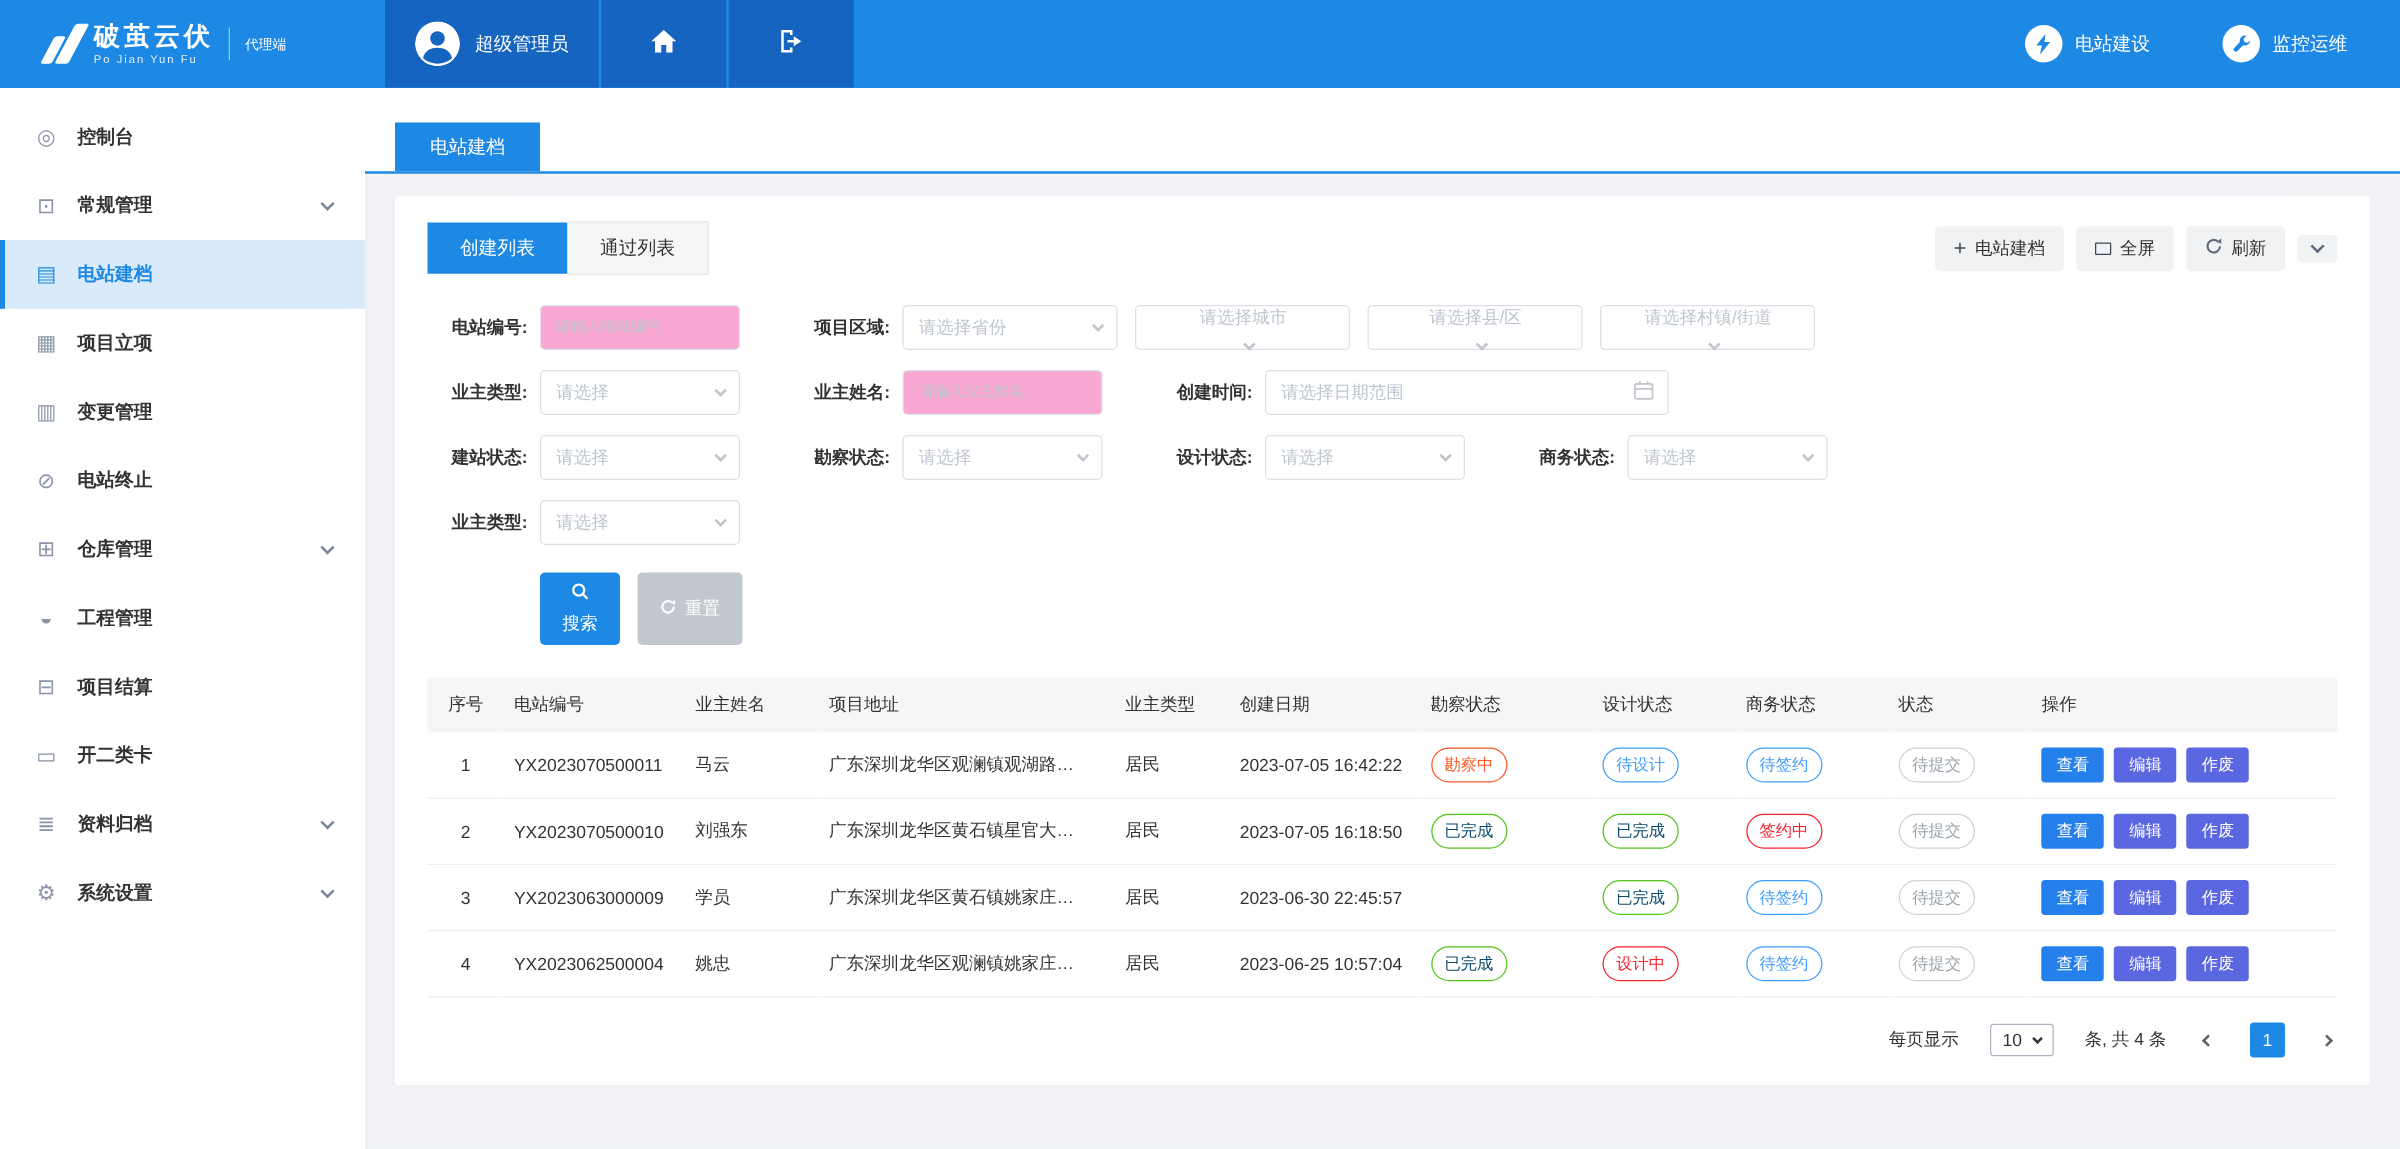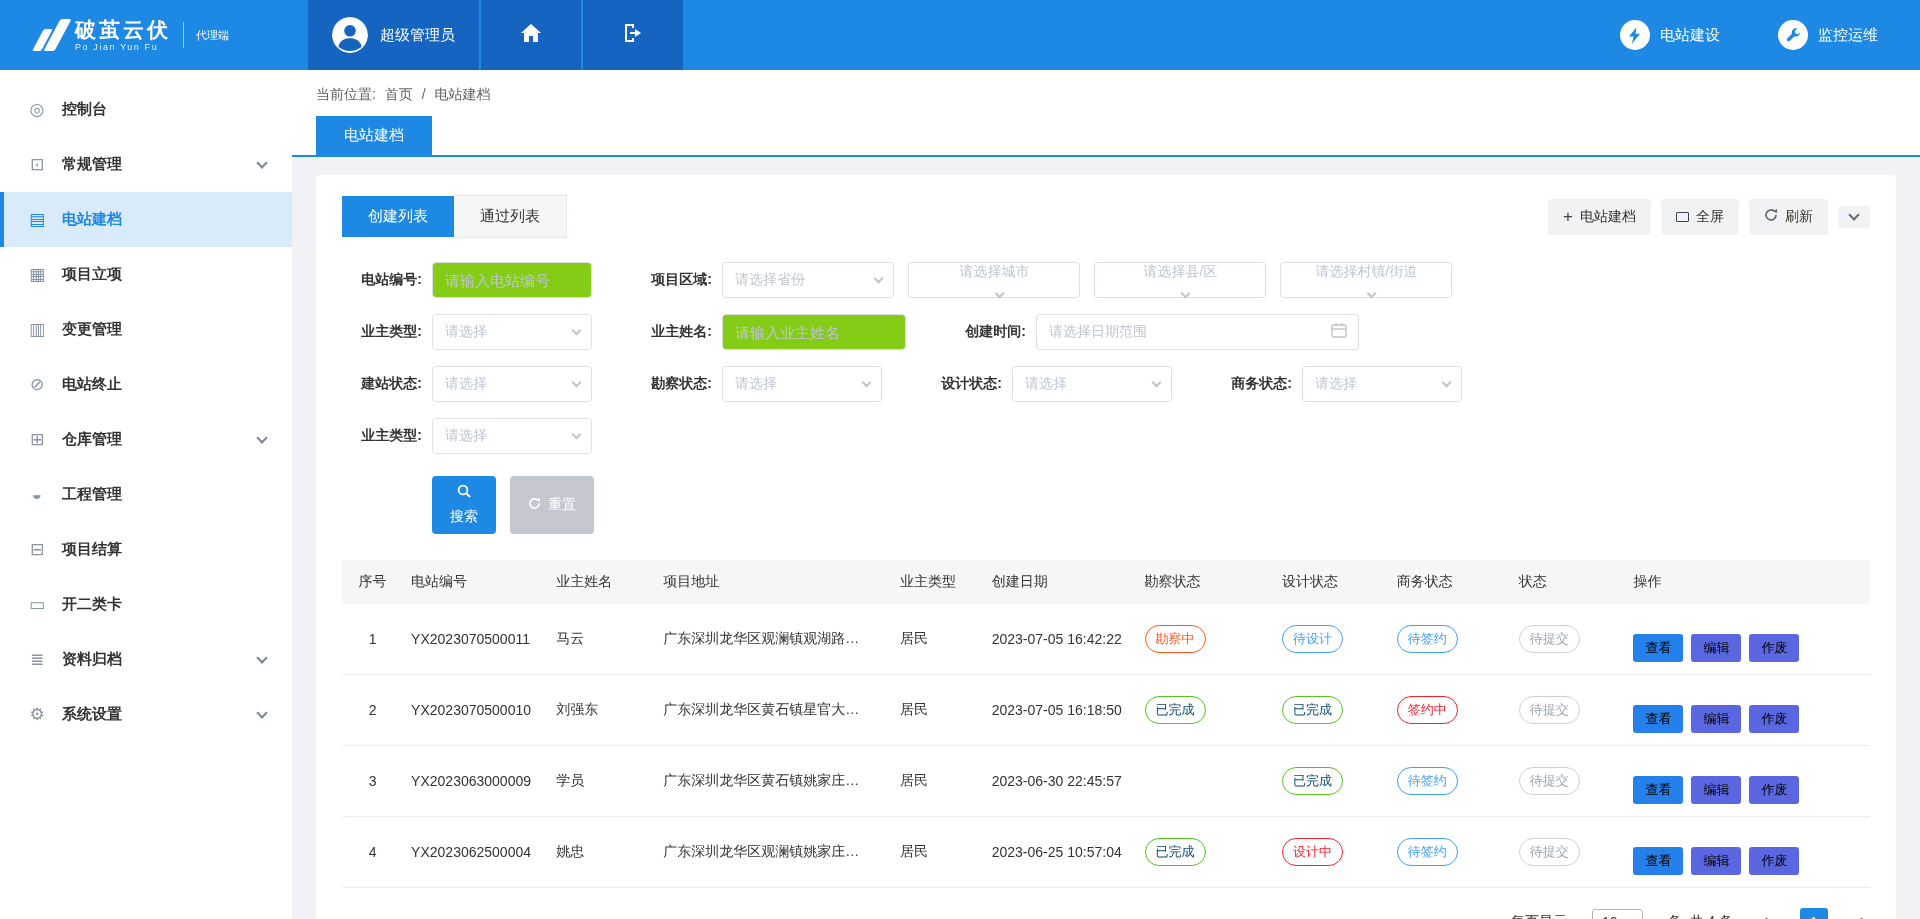--- a/index.html
+++ b/index.html
@@ -55,51 +55,51 @@
   .tool-btn { display:flex; align-items:center; gap:7px; background:#f1f2f4; border:none; border-radius:4px;
     padding:9px 15px; font-size:14px; color:#333; cursor:pointer; font-family:inherit; }
   .tool-sm { padding:9px 12px; color:#5f6b7d; }
   .plus-glyph { font-size:17px; line-height:12px; color:#3c4656; }
   .fs-icon { width:13px; height:10px; border:1.6px solid #3c4656; display:inline-block; border-radius:1px; }
 
   .filters { margin-top:24px; }
   .f-row { display:flex; margin-bottom:16px; align-items:center; }
   .f-group { display:flex; align-items:center; margin-right:40px; }
   .f-label { width:80px; text-align:right; margin-right:10px; font-size:14px; font-weight:700; color:#333; flex-shrink:0; }
-  .f-input { height:36px; border:1px solid #dcdfe6; border-radius:4px; padding:0 12px; font-size:15px;
-    color:#606266; font-family:Liberation Sans, sans-serif; outline:none; background:#84cc16; }
+  .f-input { height:36px; border:1px solid #dcdfe6; border-radius:4px; padding:0 12px; font-size:12px;
+    color:#606266; font-family:Liberation Mono, monospace; outline:none; background:#f9a8d4; }
   .f-input::placeholder { color:#bfc6d0; }
   .f-select { height:36px; border:1px solid #dcdfe6; border-radius:4px; padding:0 11px 0 12px;
     display:flex; align-items:center; justify-content:space-between; background:#fff; cursor:pointer; }
   .f-select .ph { font-size:14px; color:#bfc6d0; white-space:nowrap; }
   .f-select .chv { width:7px; height:7px; color:#c0c4cc; margin-left:10px; margin-top:-3px; }
   .w-std { width:160px; } .w-region { width:172px; } .w-region + .w-region { margin-left:14px;flex-direction:column; }
-  .w-name { width:184px; } .w-date { width:323px; }
+  .w-name { width:160px; } .w-date { width:323px; }
 
   .action-row { margin-top:22px; margin-left:90px; display:flex; gap:14px; }
   .btn { display:flex; align-items:center; gap:7px; border:none; border-radius:4px; color:#fff;
     font-size:14px; padding:8px 18px; cursor:pointer; font-family:inherit; }
   .btn-search { background:#1e88e5;flex-direction:column; }
   .btn-reset { background:#c3c8d0; }
 
   .data-table { width:100%; border-collapse:collapse; margin-top:26px; font-size:14px; table-layout:fixed; }
   .data-table th { background:#f5f6f8; text-align:left; font-weight:400; padding:13px 8px; color:#333; white-space:nowrap; }
   .data-table td { padding:12px 8px; border-bottom:1px solid #ebeef5; overflow:hidden; white-space:nowrap; text-overflow:ellipsis; }
   .data-table th:first-child, .data-table td:first-child { text-align:center; }
 
   .badge { display:inline-block; min-width:56px; text-align:center; font-size:13px; padding:4px 10px;
     border-radius:14px; border:1px solid; background:#fff; }
   .badge-primary { color:#409eff; border-color:#409eff; }
   .badge-success { color:#0c4a6e; border-color:#52c41a; }
   .badge-warning { color:#ff5722; border-color:#ff5722; }
   .badge-danger  { color:#f5222d; border-color:#f5222d; }
   .badge-info    { color:#9aa3ad; border-color:#ccd2da; }
 
-  .abtn { border:none; border-radius:3px; color:#000000; font-size:13px; padding:5px 12px; margin-right:8px;
-    cursor:pointer; font-family:inherit;margin-top:18px; }
+  .abtn { border:none; border-radius:3px; color:#ffffff; font-size:13px; padding:5px 12px; margin-right:8px;
+    cursor:pointer; font-family:inherit; }
   .abtn-view { background:#2680eb; }
   .abtn-edit, .abtn-void { background:#5a67e0; }
 
   .pagination { display:flex; justify-content:flex-end; align-items:center; gap:25px; margin-top:20px; font-size:14px; color:#333; }
   .pp-select { border:1px solid #aeb4bf; border-radius:3px; padding:4px 9px; display:flex; align-items:center; gap:9px; cursor:pointer; }
   .pp-select .chv { width:6px; height:6px; margin-top:-3px; color:#333; }
   .pg-arrow { color:#606266; cursor:pointer; padding:0 5px; display:flex; align-items:center; }
   .pg-arrow .chv { width:7px; height:7px; }
   .pg-num { width:28px; height:28px; display:flex; align-items:center; justify-content:center; border-radius:3px; cursor:pointer; }
   .pg-num.active { background:#1e88e5; color:#fff; }
@@ -222,26 +222,20 @@
           <span class="side-icon">⚙</span>
           <span class="side-label">系统设置</span>
           <span class="chv chv-down side-chev"></span>
         </div>
       </nav>
   </aside>
 
   <main class="main">
 
     <div class="top-strip">
-      <div class="breadcrumb">
-        <span>当前位置:</span>
-        <span>首页</span>
-        <span>/</span>
-        <span>电站建档</span>
-      </div>
       <div class="page-tab">电站建档</div>
     </div>
 
     <section class="card">
 
       <div class="card-head">
         <div class="tab tab-active">创建列表</div>
         <div class="tab tab-plain">通过列表</div>
         <div class="toolbar">
           <button class="tool-btn">

